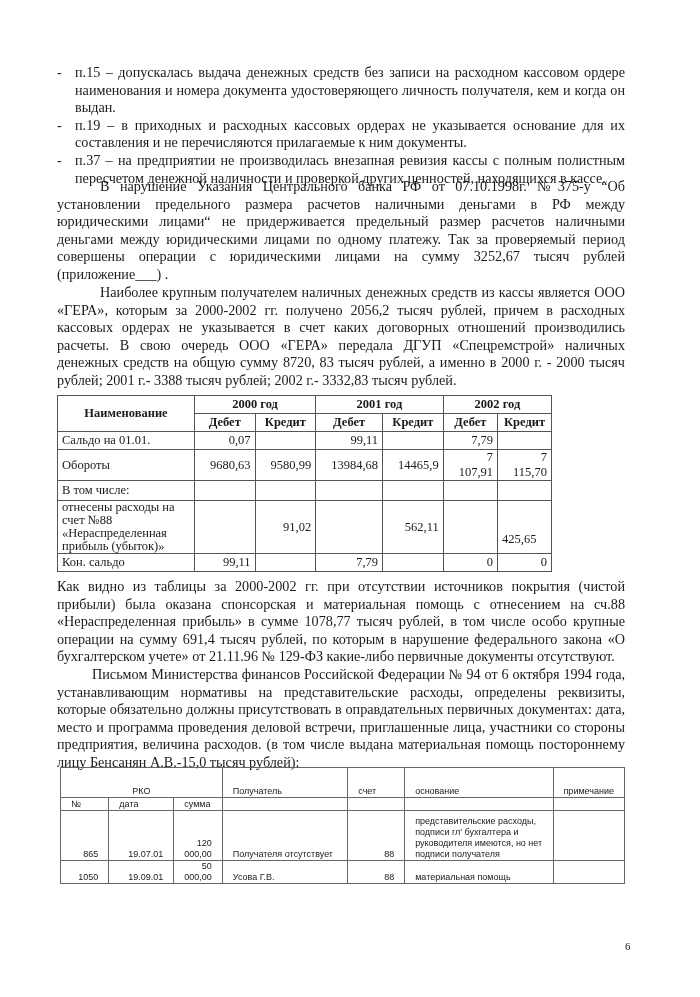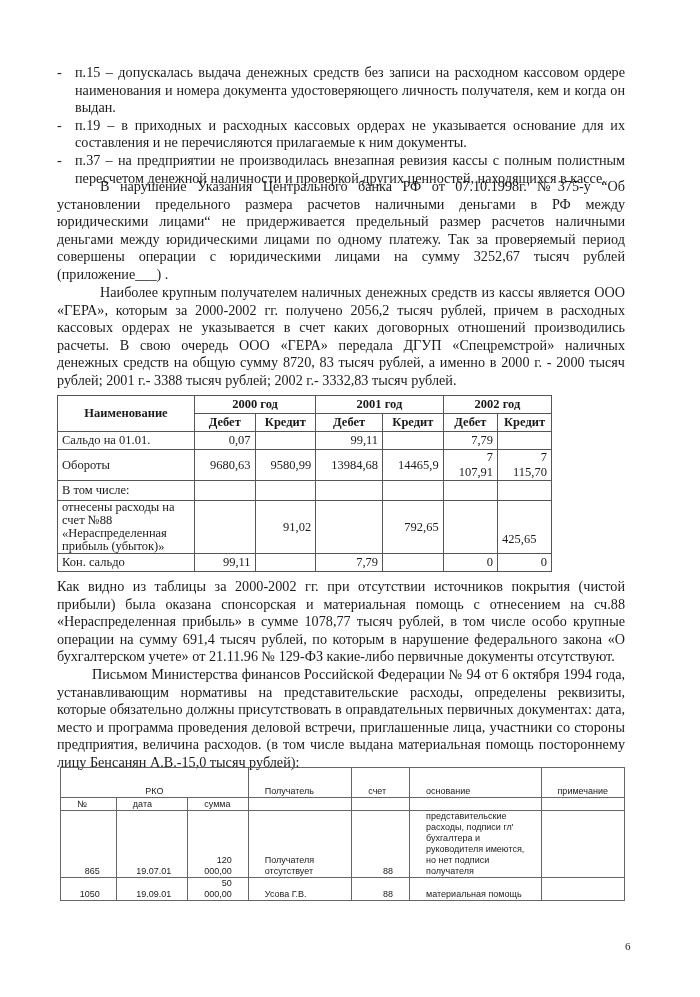--- a/index.html
+++ b/index.html
@@ -12,21 +12,21 @@
   .bullet .dash { position:absolute; left:0; top:0; }
   .para { text-align:justify; width:568px; left:57px; }
   .indent { text-indent:43px; }
   .indent-small { text-indent:35px; }
   table { border-collapse:collapse; position:absolute; }
   .t1 { left:57px; top:395px; width:495px; font-size:12.5px; }
   .t1 td, .t1 th { border:1px solid #555; padding:0 4px; height:17px; line-height:15px; }
   .t1 th { font-weight:bold; text-align:center; }
   .t1 td.num { text-align:right;padding-left:15px; }
   .t2 { left:60px; top:767px; width:565px; font-family:"Liberation Sans", sans-serif; font-size:9px; }
-  .t2 td { border:1px solid #666; padding:0 16px; line-height:11px; height:12px; vertical-align:bottom; }
+  .t2 td { border:1px solid #666; padding:0 10px; line-height:11px; height:12px; vertical-align:bottom; }
   .t2 td.num { text-align:right; }
   .pnum { position:absolute; left:625px; top:940px; font-size:11px; }
 </style>
 </head>
 <body>
 
 <div class="page">
 
   <div class="txt bullets">
     <div class="bullet"><span class="dash">-</span><span>п.15  – допускалась выдача денежных средств без записи на расходном кассовом ордере наименования и номера документа удостоверяющего личность получателя, кем и когда он выдан.</span></div>
@@ -78,21 +78,21 @@
       <td class="num"></td>
       <td class="num"></td>
       <td class="num"></td>
       <td class="num"></td>
     </tr>
     <tr>
       <td style="line-height:13px;">отнесены расходы на счет №88 «Нераспределенная прибыль (убыток)»</td>
       <td class="num"></td>
       <td class="num">91,02</td>
       <td class="num"></td>
-      <td class="num">792,65</td>
+      <td class="num">562,11</td>
       <td class="num"></td>
       <td style="text-align:left;vertical-align:bottom;padding-bottom:6px;margin-left:18px;">425,65</td>
     </tr>
     <tr>
       <td>Кон. сальдо</td>
       <td class="num">99,11</td>
       <td class="num"></td>
       <td class="num">7,79</td>
       <td class="num"></td>
       <td class="num">0</td>

